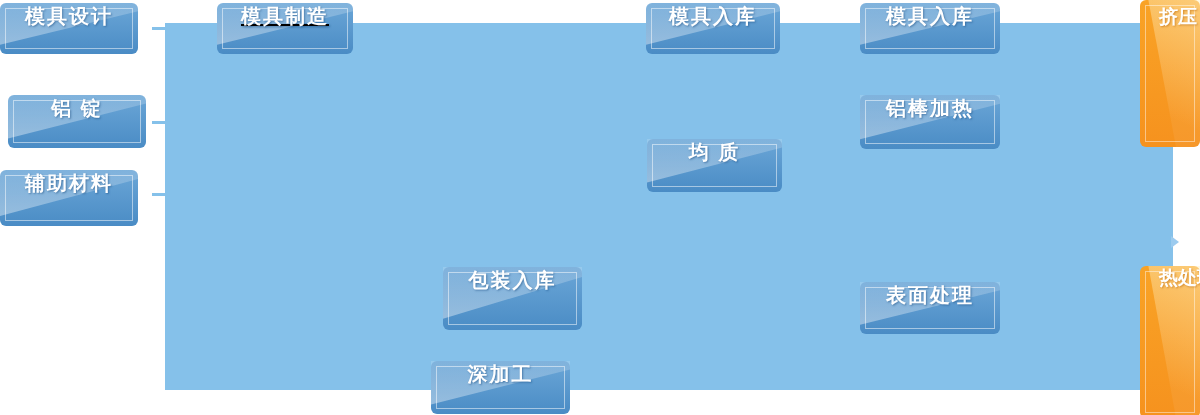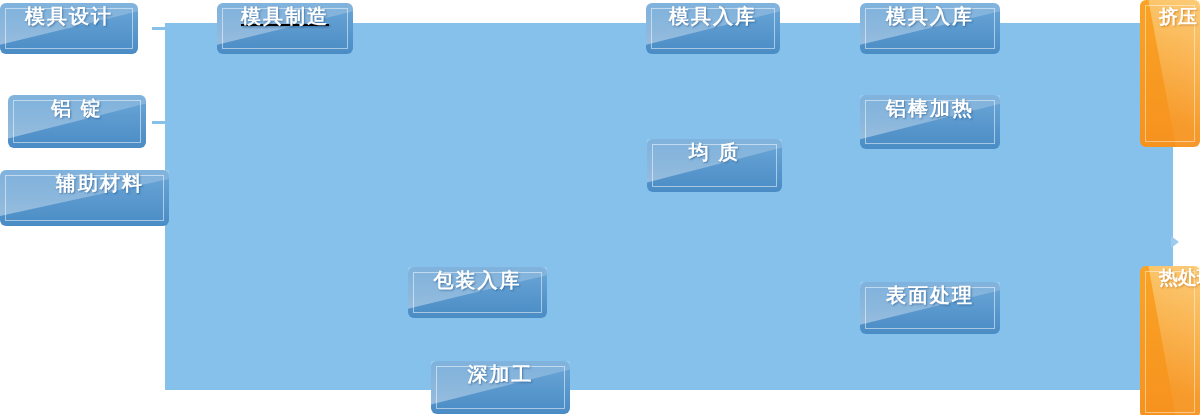--- a/index.html
+++ b/index.html
@@ -72,29 +72,29 @@
     font-size:19px; letter-spacing:0;
     width:1.15em; word-break:break-all; text-align:center;
     text-shadow:1px 1px 2px rgba(180,95,0,0.55);
   }
   .orange .label.gap-wide  { line-height:1.75; }
   .orange .label.gap-tight { line-height:1.28; }
 
   
   .n-mold-design      { left:0;      top:3px;   width:138px; height:51px; }
   .n-aluminum-ingot   { left:8px;      top:95px;  width:138px; height:53px; }
-  .n-aux-materials    { left:0;      top:170px; width:138px; height:56px;padding-left:31px; }
+  .n-aux-materials    { left:0;      top:170px; width:138px; height:56px; }
   .n-mold-manufacture { left:217px;  top:3px;   width:136px; height:51px;text-decoration:underline; }
   .n-trial-mold       { left:431px;  top:3px;   width:139px; height:51px; }
   .n-mold-storage     { left:646px;  top:3px;   width:134px; height:51px; }
   .n-mold-heating     { left:860px;  top:3px;   width:140px; height:51px; }
   .n-melting-casting  { left:431px;  top:95px;  width:139px; height:53px; }
   .n-homogenization   { left:647px;  top:95px;  width:135px; height:53px;margin-top:44px; }
   .n-rod-heating      { left:860px;  top:95px;  width:140px; height:54px; }
-  .n-packaging        { left:408px;  top:267px; width:139px; height:51px; }
+  .n-packaging        { left:443px;  top:267px; width:139px; height:63px; }
   .n-surface          { left:860px;  top:282px; width:140px; height:52px; }
   .n-deep-processing  { left:431px;  top:361px; width:139px; height:53px; }
   .n-blank-material   { left:860px;  top:360px; width:140px; height:54px; }
   .n-extrusion        { left:1140px; top:0;     width:60px;  height:147px; }
   .n-heat-treatment   { left:1140px; top:266px; width:60px;  height:152px; }
 </style>
 </head>
 <body>
 
 <div class="stage">

